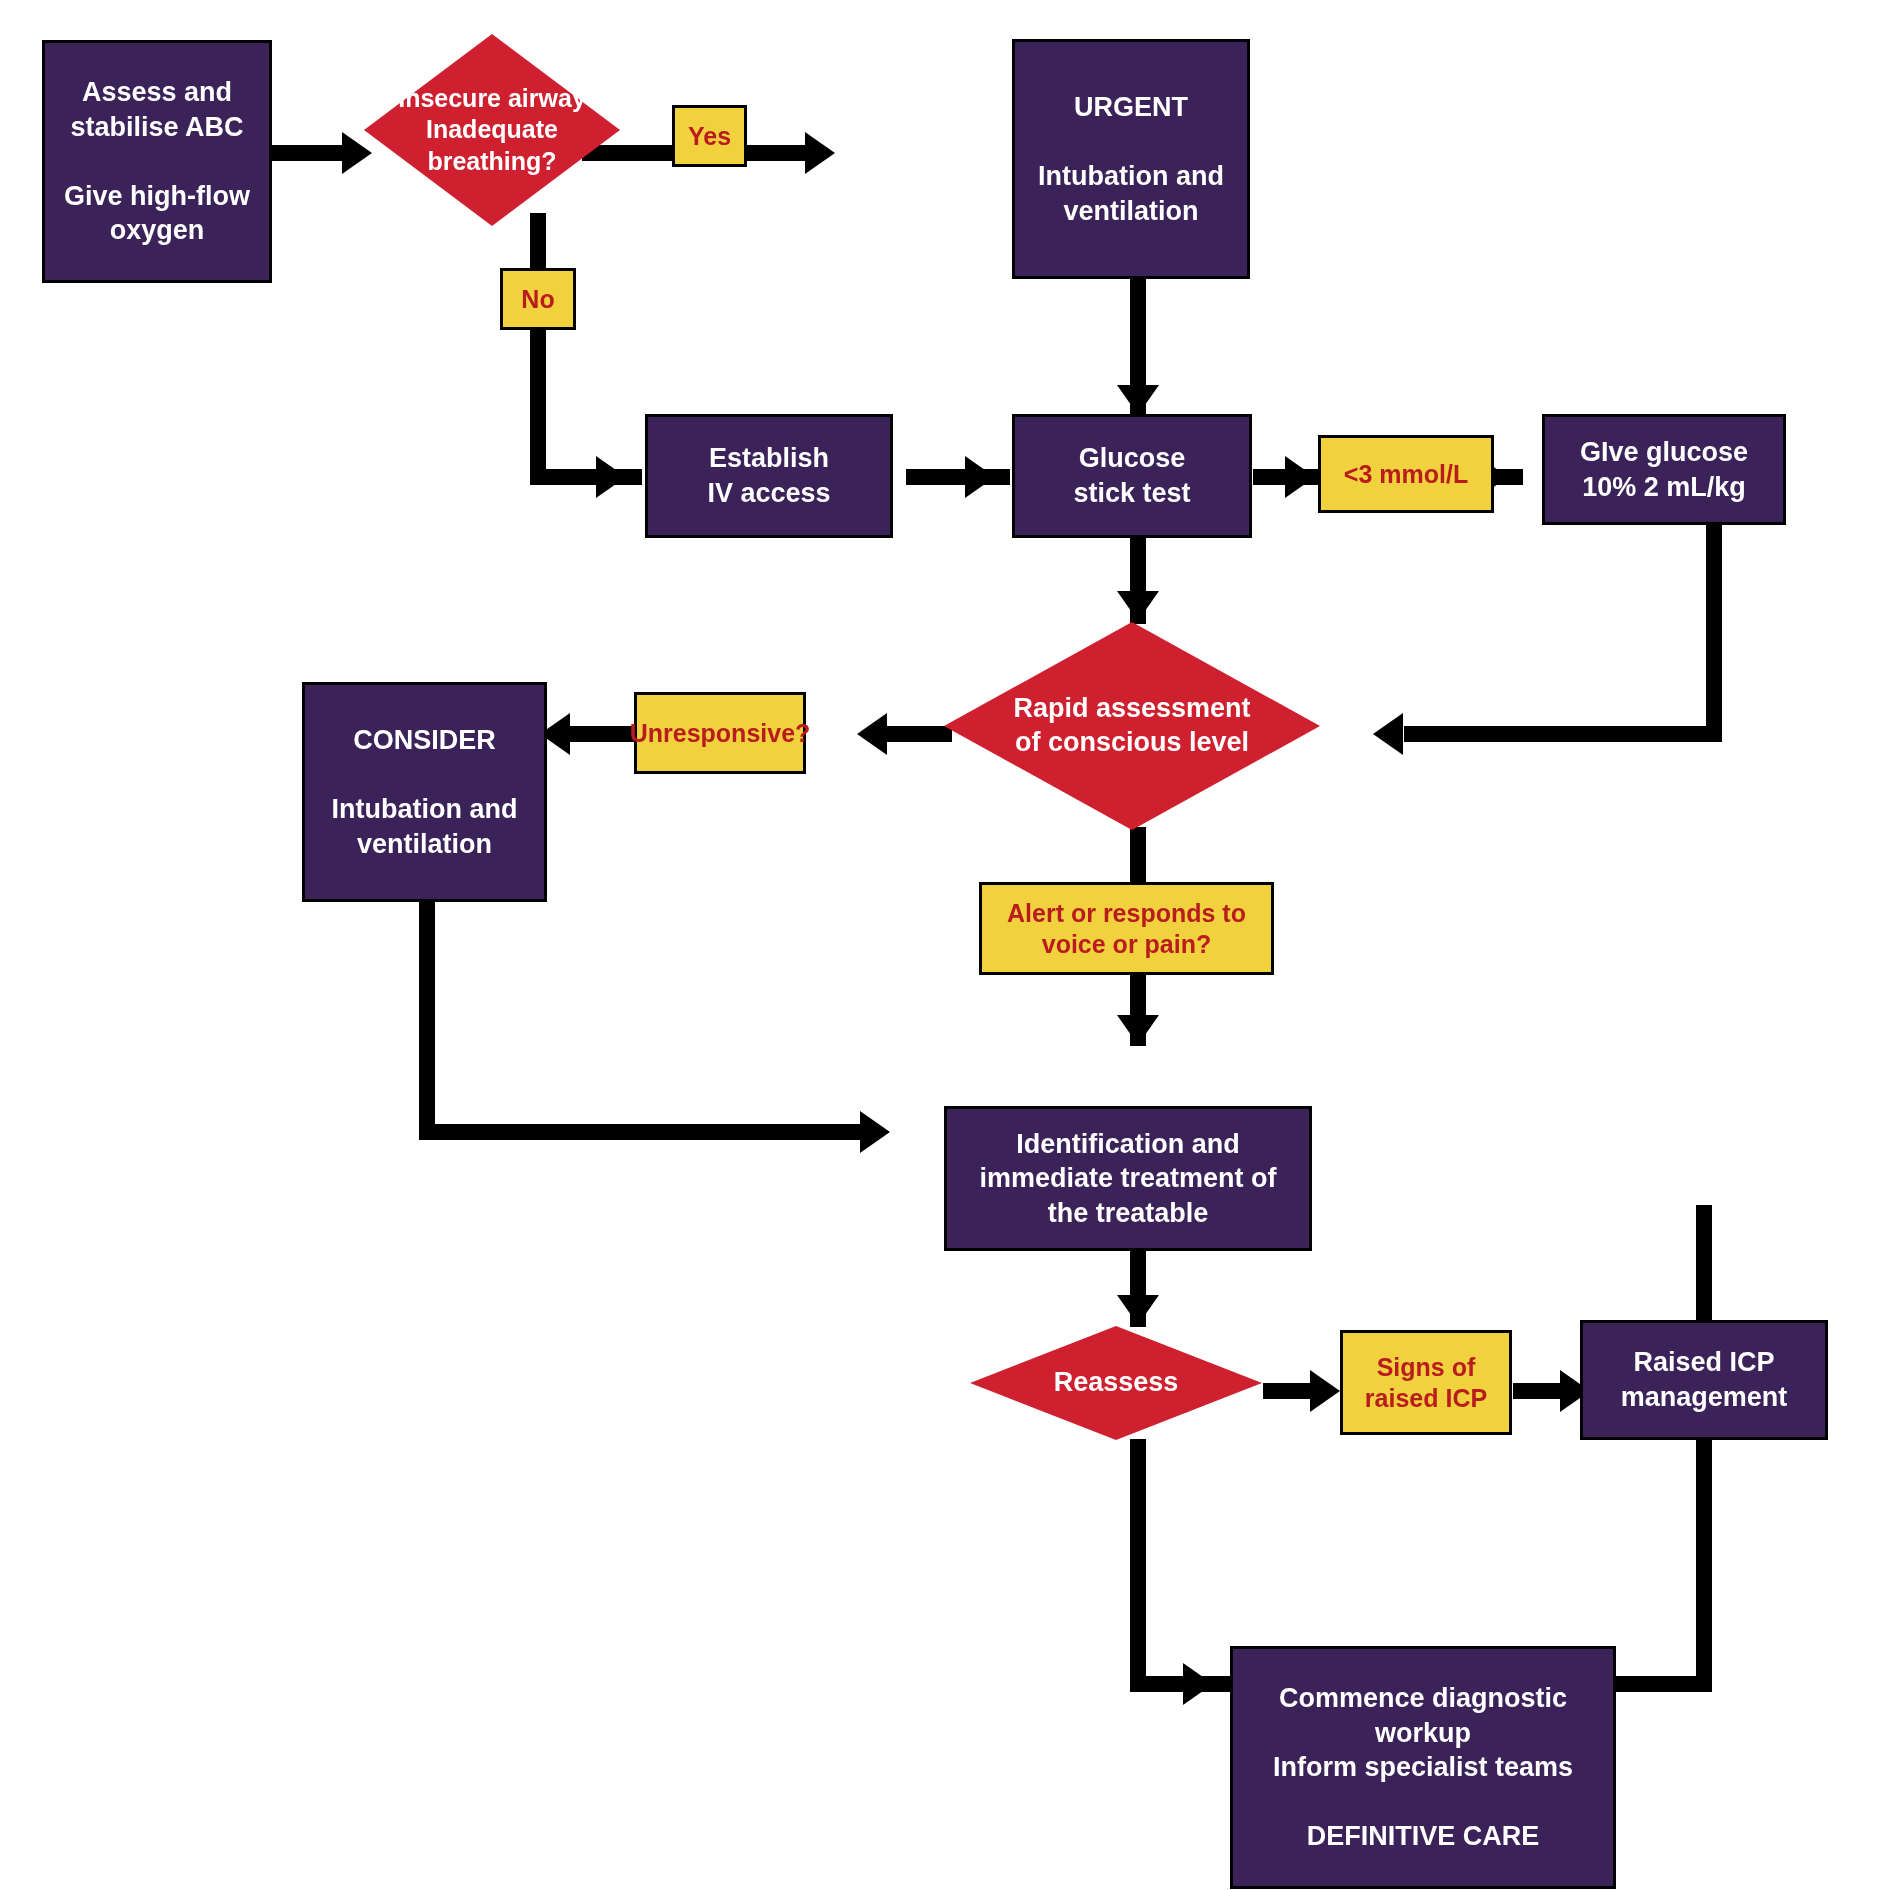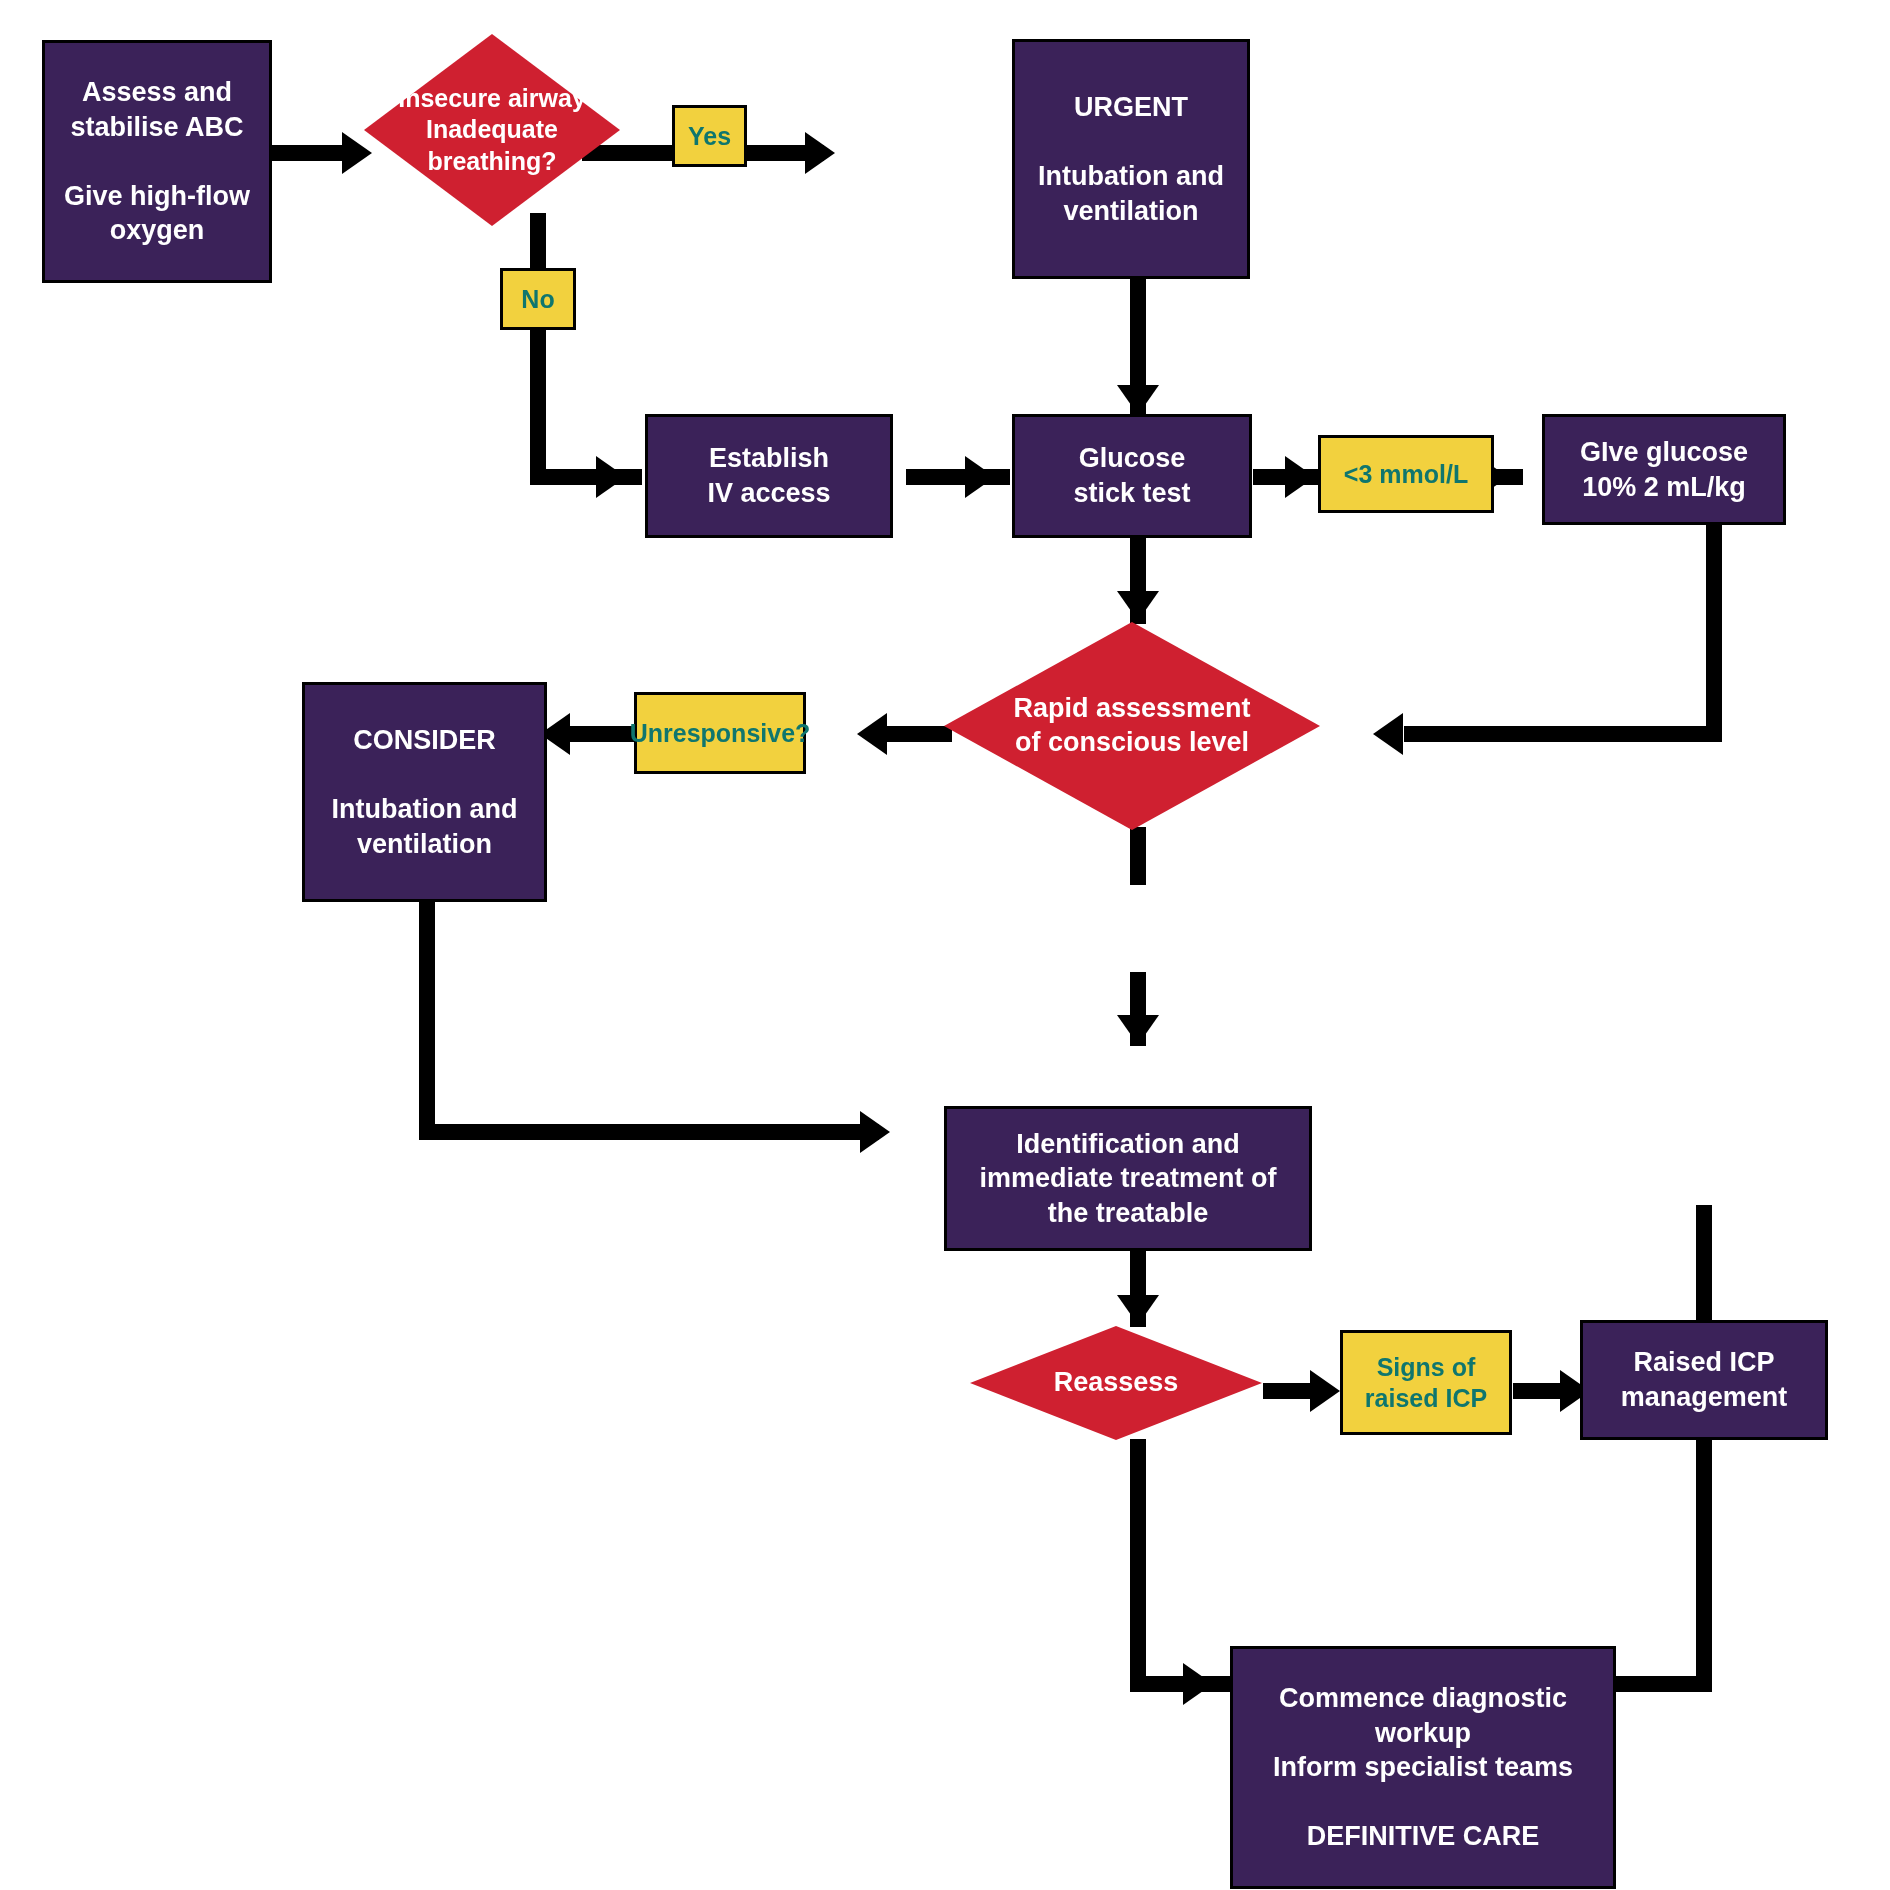--- a/index.html
+++ b/index.html
@@ -4,21 +4,21 @@
 <style>
   html,body{margin:0;padding:0;background:#ffffff;}
   body{width:1890px;height:1890px;font-family:"Liberation Sans",sans-serif;}
   #canvas{position:relative;width:1890px;height:1890px;background:#ffffff;overflow:hidden;}
 
   
   .node{position:absolute;box-sizing:border-box;display:flex;align-items:center;
         justify-content:center;text-align:center;z-index:5;}
   .proc{background:#3b2259;border:3px solid #000000;color:#ffffff;
         font-weight:bold;line-height:1.28;}
-  .label{background:#f2d13e;border:3px solid #000000;color:#0f766e;
+  .label{background:#f2d13e;border:3px solid #000000;color:#b91c1c;
          font-weight:bold;line-height:1.22;}
   .node .inner{padding:0 8px;white-space:pre-line;}
 
   
   .dia{position:absolute;z-index:5;}
   .dia svg{display:block;overflow:visible;}
   .dia .dtext{position:absolute;inset:0;display:flex;align-items:center;
               justify-content:center;text-align:center;color:#ffffff;
               font-weight:bold;line-height:1.25;white-space:pre-line;
               pointer-events:none;}
@@ -166,20 +166,24 @@
     <span class="inner">Unresponsive?</span>
   </div>
 
   <div class="node proc" style="left:302px;top:650px;width:245px;height:220px;font-size:27px;margin-top:32px;">
     <span class="inner">CONSIDER
 
 Intubation and
 ventilation</span>
   </div>
 
+  <div class="node label" style="left:979px;top:882px;width:295px;height:93px;font-size:25px;">
+    <span class="inner">Alert or responds to
+voice or pain?</span>
+  </div>
 
   <div class="node proc" style="left:944px;top:1062px;width:368px;height:145px;font-size:27px;margin-top:44px;">
     <span class="inner">Identification and
 immediate treatment of
 the treatable</span>
   </div>
 
   <div class="dia" style="left:968px;top:1325px;width:296px;height:116px;">
     <svg width="296" height="116" viewBox="0 0 296 116" aria-hidden="true">
       <polygon points="148,1 294,58 148,115 2,58" fill="#cf2030"></polygon>

